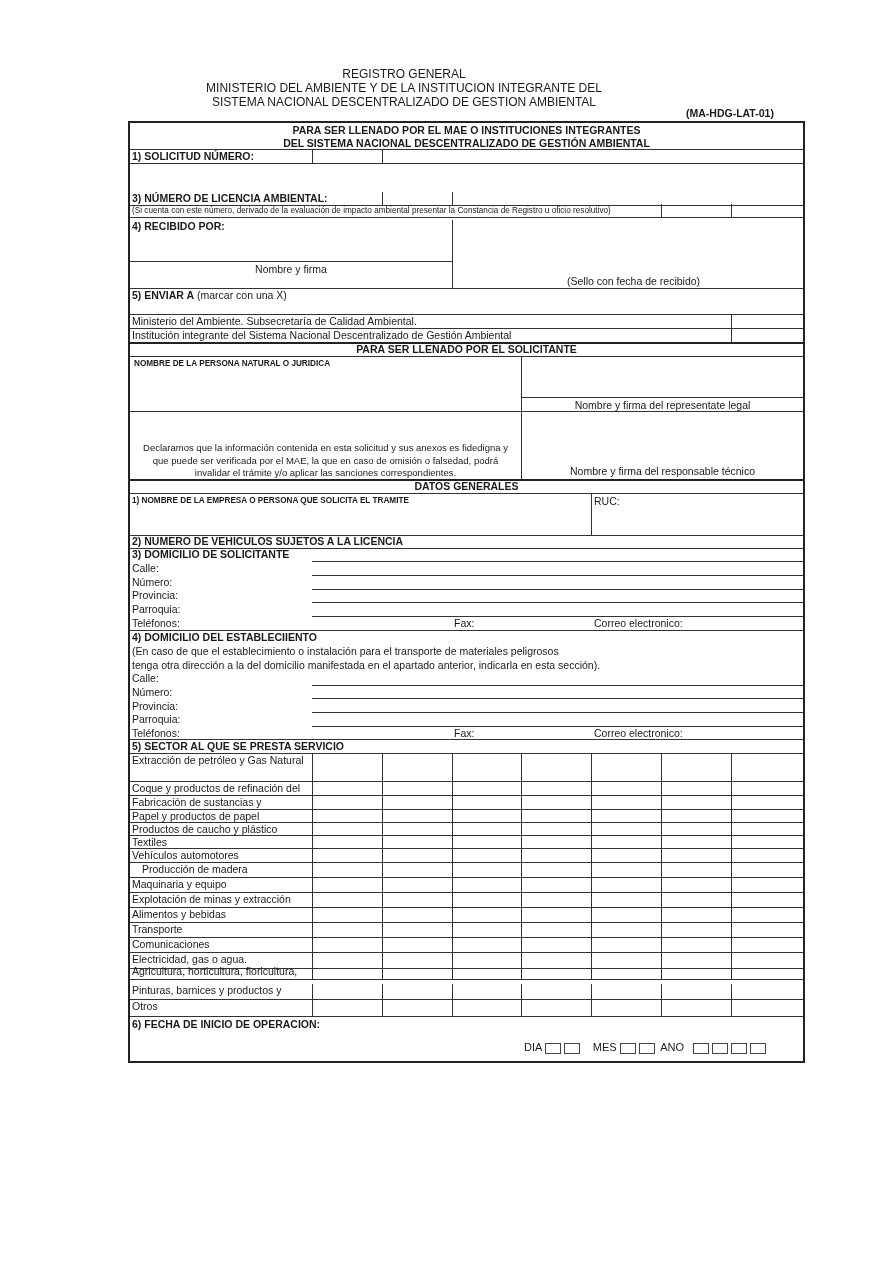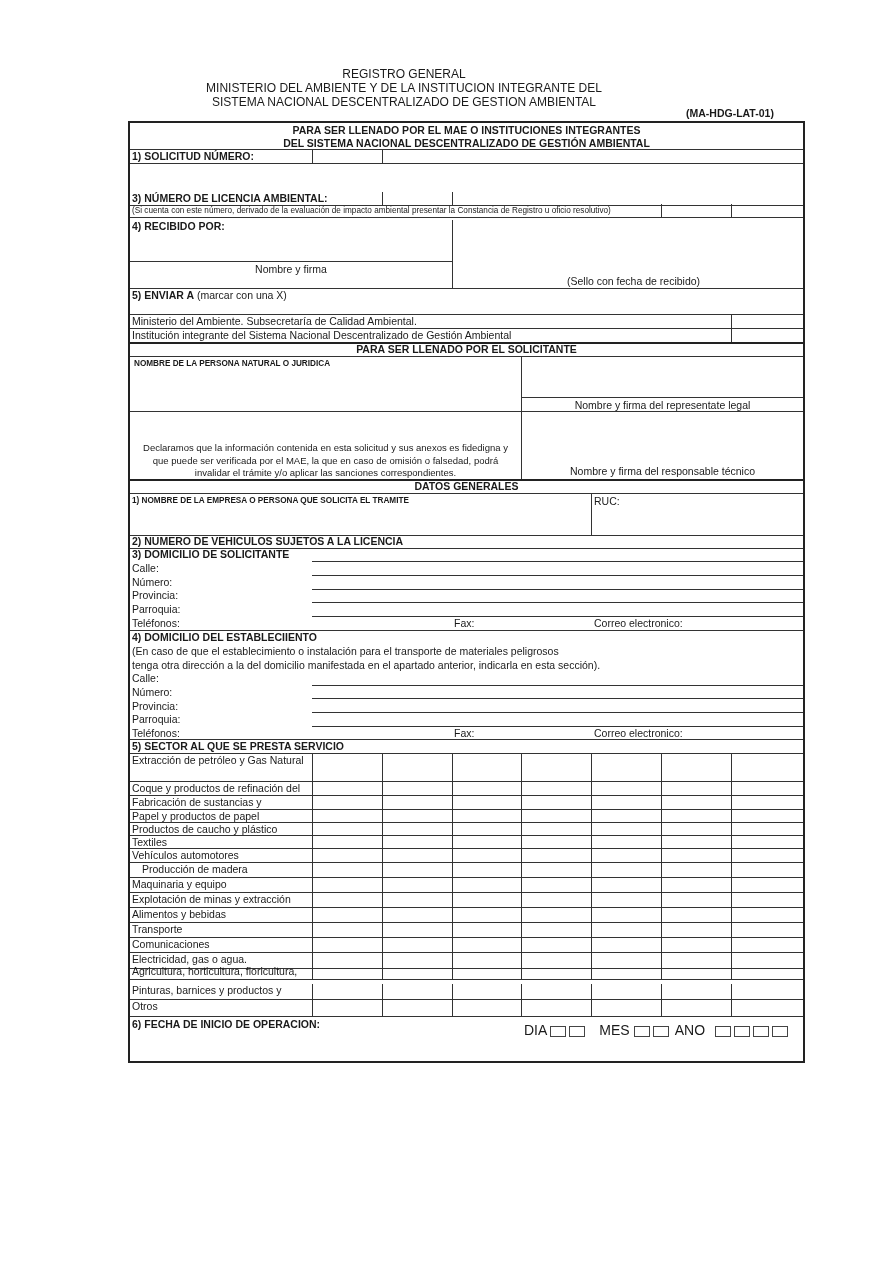--- a/index.html
+++ b/index.html
@@ -313,21 +313,21 @@
         <div class="cell" style="left: 322px; width: 69px;"></div>
         <div class="cell" style="left: 391px; width: 70px;"></div>
         <div class="cell" style="left: 461px; width: 70px;"></div>
         <div class="cell" style="left: 531px; width: 70px;"></div>
         <div class="cell" style="left: 601px; right: 0px;"></div>
       </div>
     </div>
 
   <div style="position:absolute; left:0; right:0; top:894px; height:46px;">
     <div class="t b" style="left:2px; top:1px;">6) FECHA  DE INICIO DE OPERACION:</div>
-    <div class="t" style="left:394px; top:5px; font-size:14px;">
+    <div class="t" style="left:394px; top:24px; font-size:11px;">
       <span>DIA</span>
       <span class="sq"></span><span class="sq" style="margin-right:10px;"></span>
       <span>MES</span>
       <span class="sq"></span><span class="sq"></span>
       <span style="margin-right:6px;">ANO</span>
       <span class="sq"></span><span class="sq"></span><span class="sq"></span><span class="sq"></span>
     </div>
   </div>
 </div>
 

